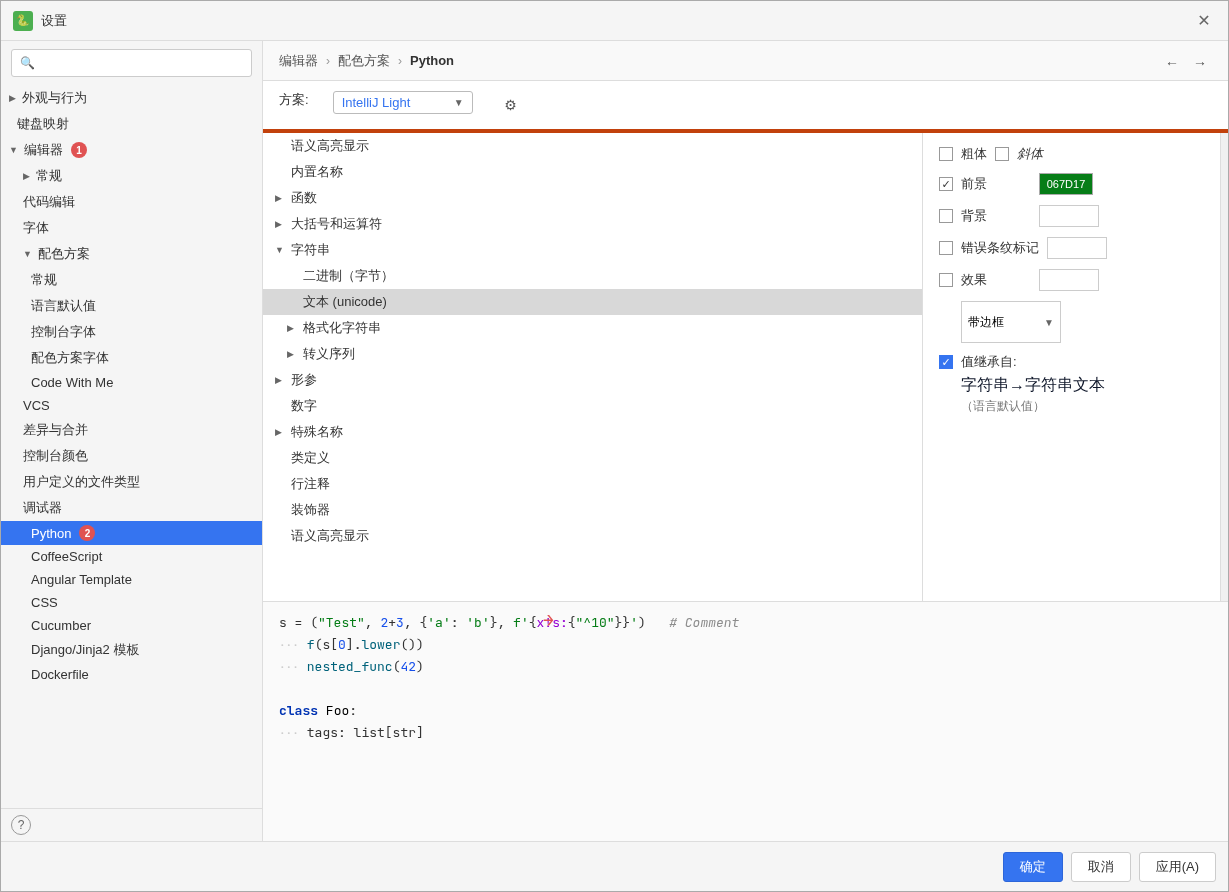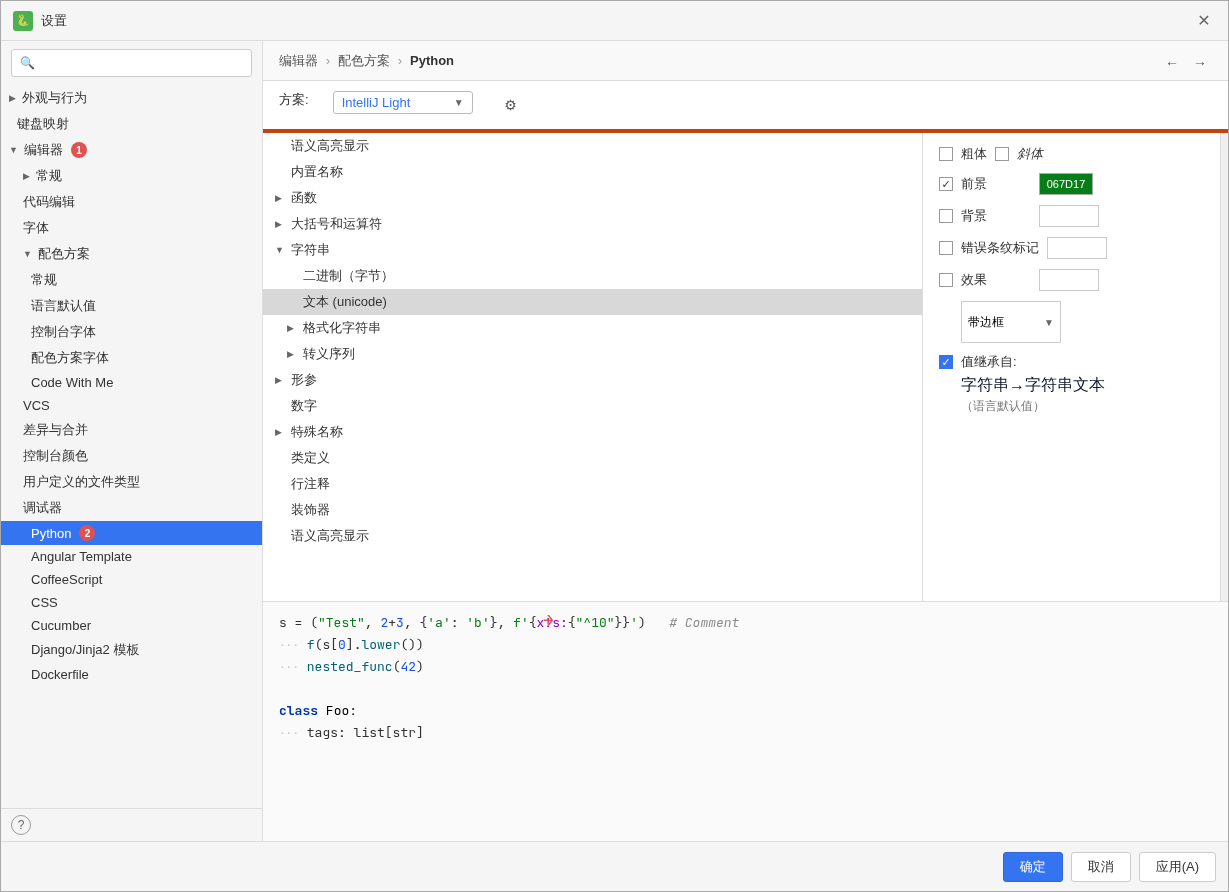--- a/index.html
+++ b/index.html
@@ -515,25 +515,25 @@
         <div class="sidebar-item indent-1">
           <span>调试器</span>
         </div>
 
         <div class="sidebar-item indent-2 active">
           <span>Python</span>
           <span class="badge">2</span>
         </div>
 
         <div class="sidebar-item indent-2">
+          <span>CoffeeScript</span>
+        </div>
+
+        <div class="sidebar-item indent-2">
           <span>Angular Template</span>
-        </div>
-
-        <div class="sidebar-item indent-2">
-          <span>CoffeeScript</span>
         </div>
 
         <div class="sidebar-item indent-2">
           <span>CSS</span>
         </div>
 
         <div class="sidebar-item indent-2">
           <span>Cucumber</span>
         </div>
 

